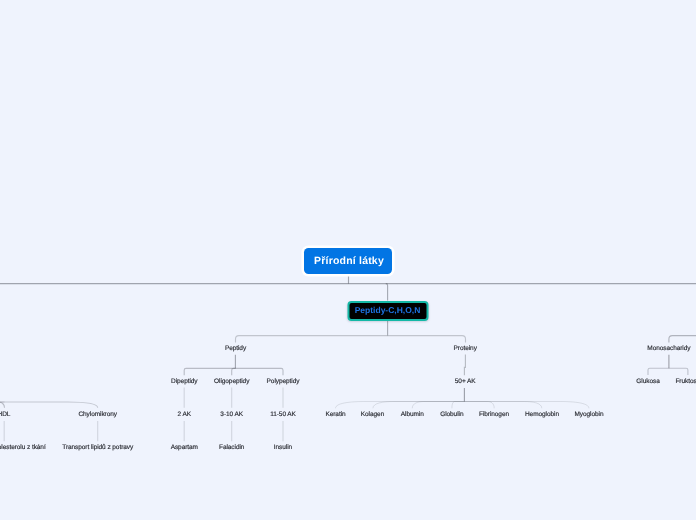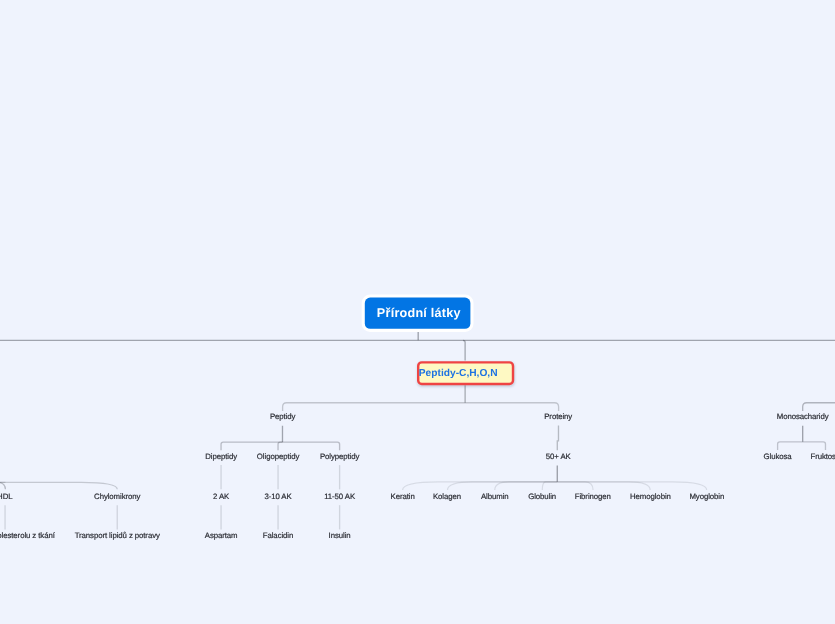--- a/index.html
+++ b/index.html
@@ -6,23 +6,23 @@
   body{width:696px;height:520px;background:#eff3fd;
        font-family:"Liberation Sans",sans-serif;overflow:hidden;
        -webkit-font-smoothing:antialiased;text-rendering:geometricPrecision;}
   #canvas{position:relative;width:693px;height:520px;padding-left:22px;}
   svg.links{position:absolute;left:0;top:0;width:696px;height:520px;pointer-events:none;}
   .node{position:absolute;white-space:nowrap;transform:translate(-50%,-50%);}
   .leaf{font-size:6.5px;color:#2b2d34;letter-spacing:-.07px;-webkit-text-stroke:0.16px #2b2d34;}
   .root-box{background:#0275e4;color:#ffffff;font-weight:bold;font-size:10.5px;
             border-radius:4.5px;width:88px;height:26px;line-height:26px;text-align:center;
             box-shadow:0 0 0 2.6px #ffffff;letter-spacing:.2px;text-indent:2px;}
-  .lvl1-box{background:#fef9c3;color:#1d73e2;font-weight:bold;font-size:8.5px;
-            border:2px solid #ef4444;border-radius:4px;width:77px;height:16px;
-            line-height:15px;text-align:left;letter-spacing:0px;
+  .lvl1-box{background:#000000;color:#1d73e2;font-weight:bold;font-size:8.5px;
+            border:2px solid #14b8a6;border-radius:4px;width:77px;height:16px;
+            line-height:15px;text-align:center;letter-spacing:0px;
             box-shadow:0 1px 2px rgba(40,60,90,.18);}
 </style>
 </head>
 <body>
 
 <div id="canvas">
   <svg class="links" viewBox="0 0 696 520" width="696" height="520">
     <g id="links" fill="none" stroke="#3c4049" stroke-opacity="0.2" stroke-width="1.1" stroke-linecap="butt">
         <path d="M348.5,274.0 L348.5,283.6" stroke-width="1.15" stroke-opacity="0.44"></path>
         <path d="M-40,283.6 L736,283.6" stroke-width="1.15" stroke-opacity="0.44"></path>

